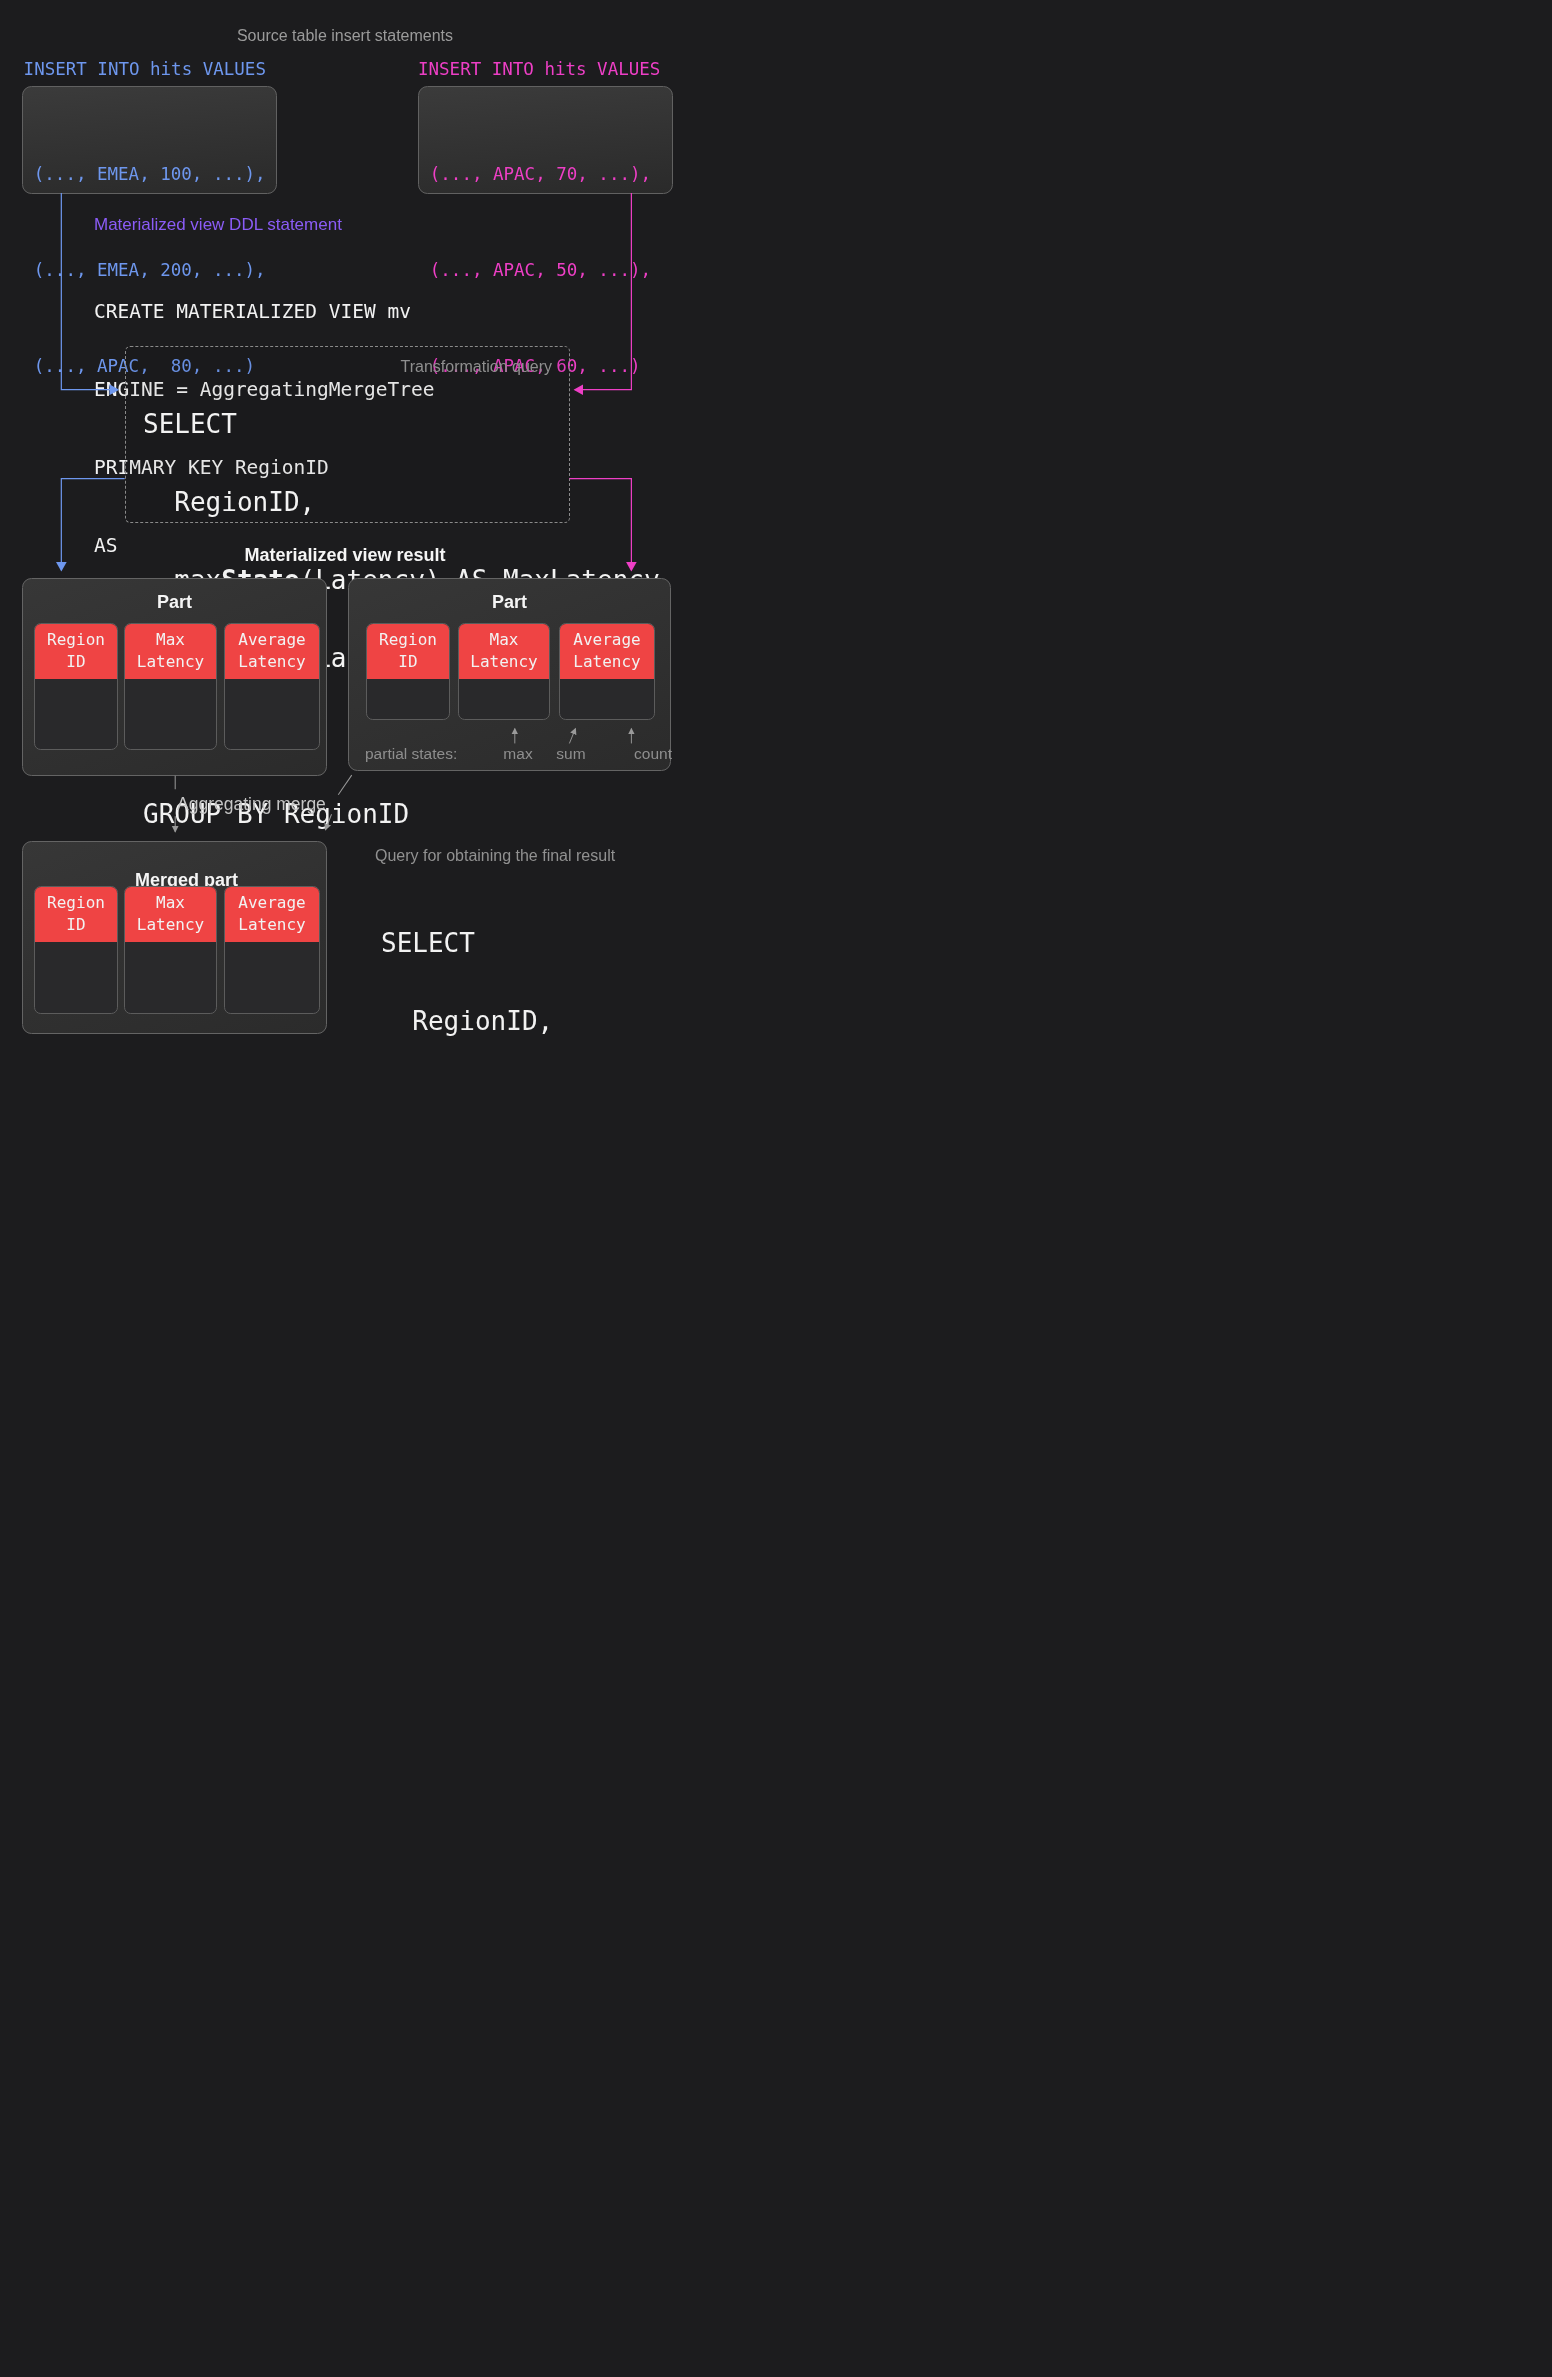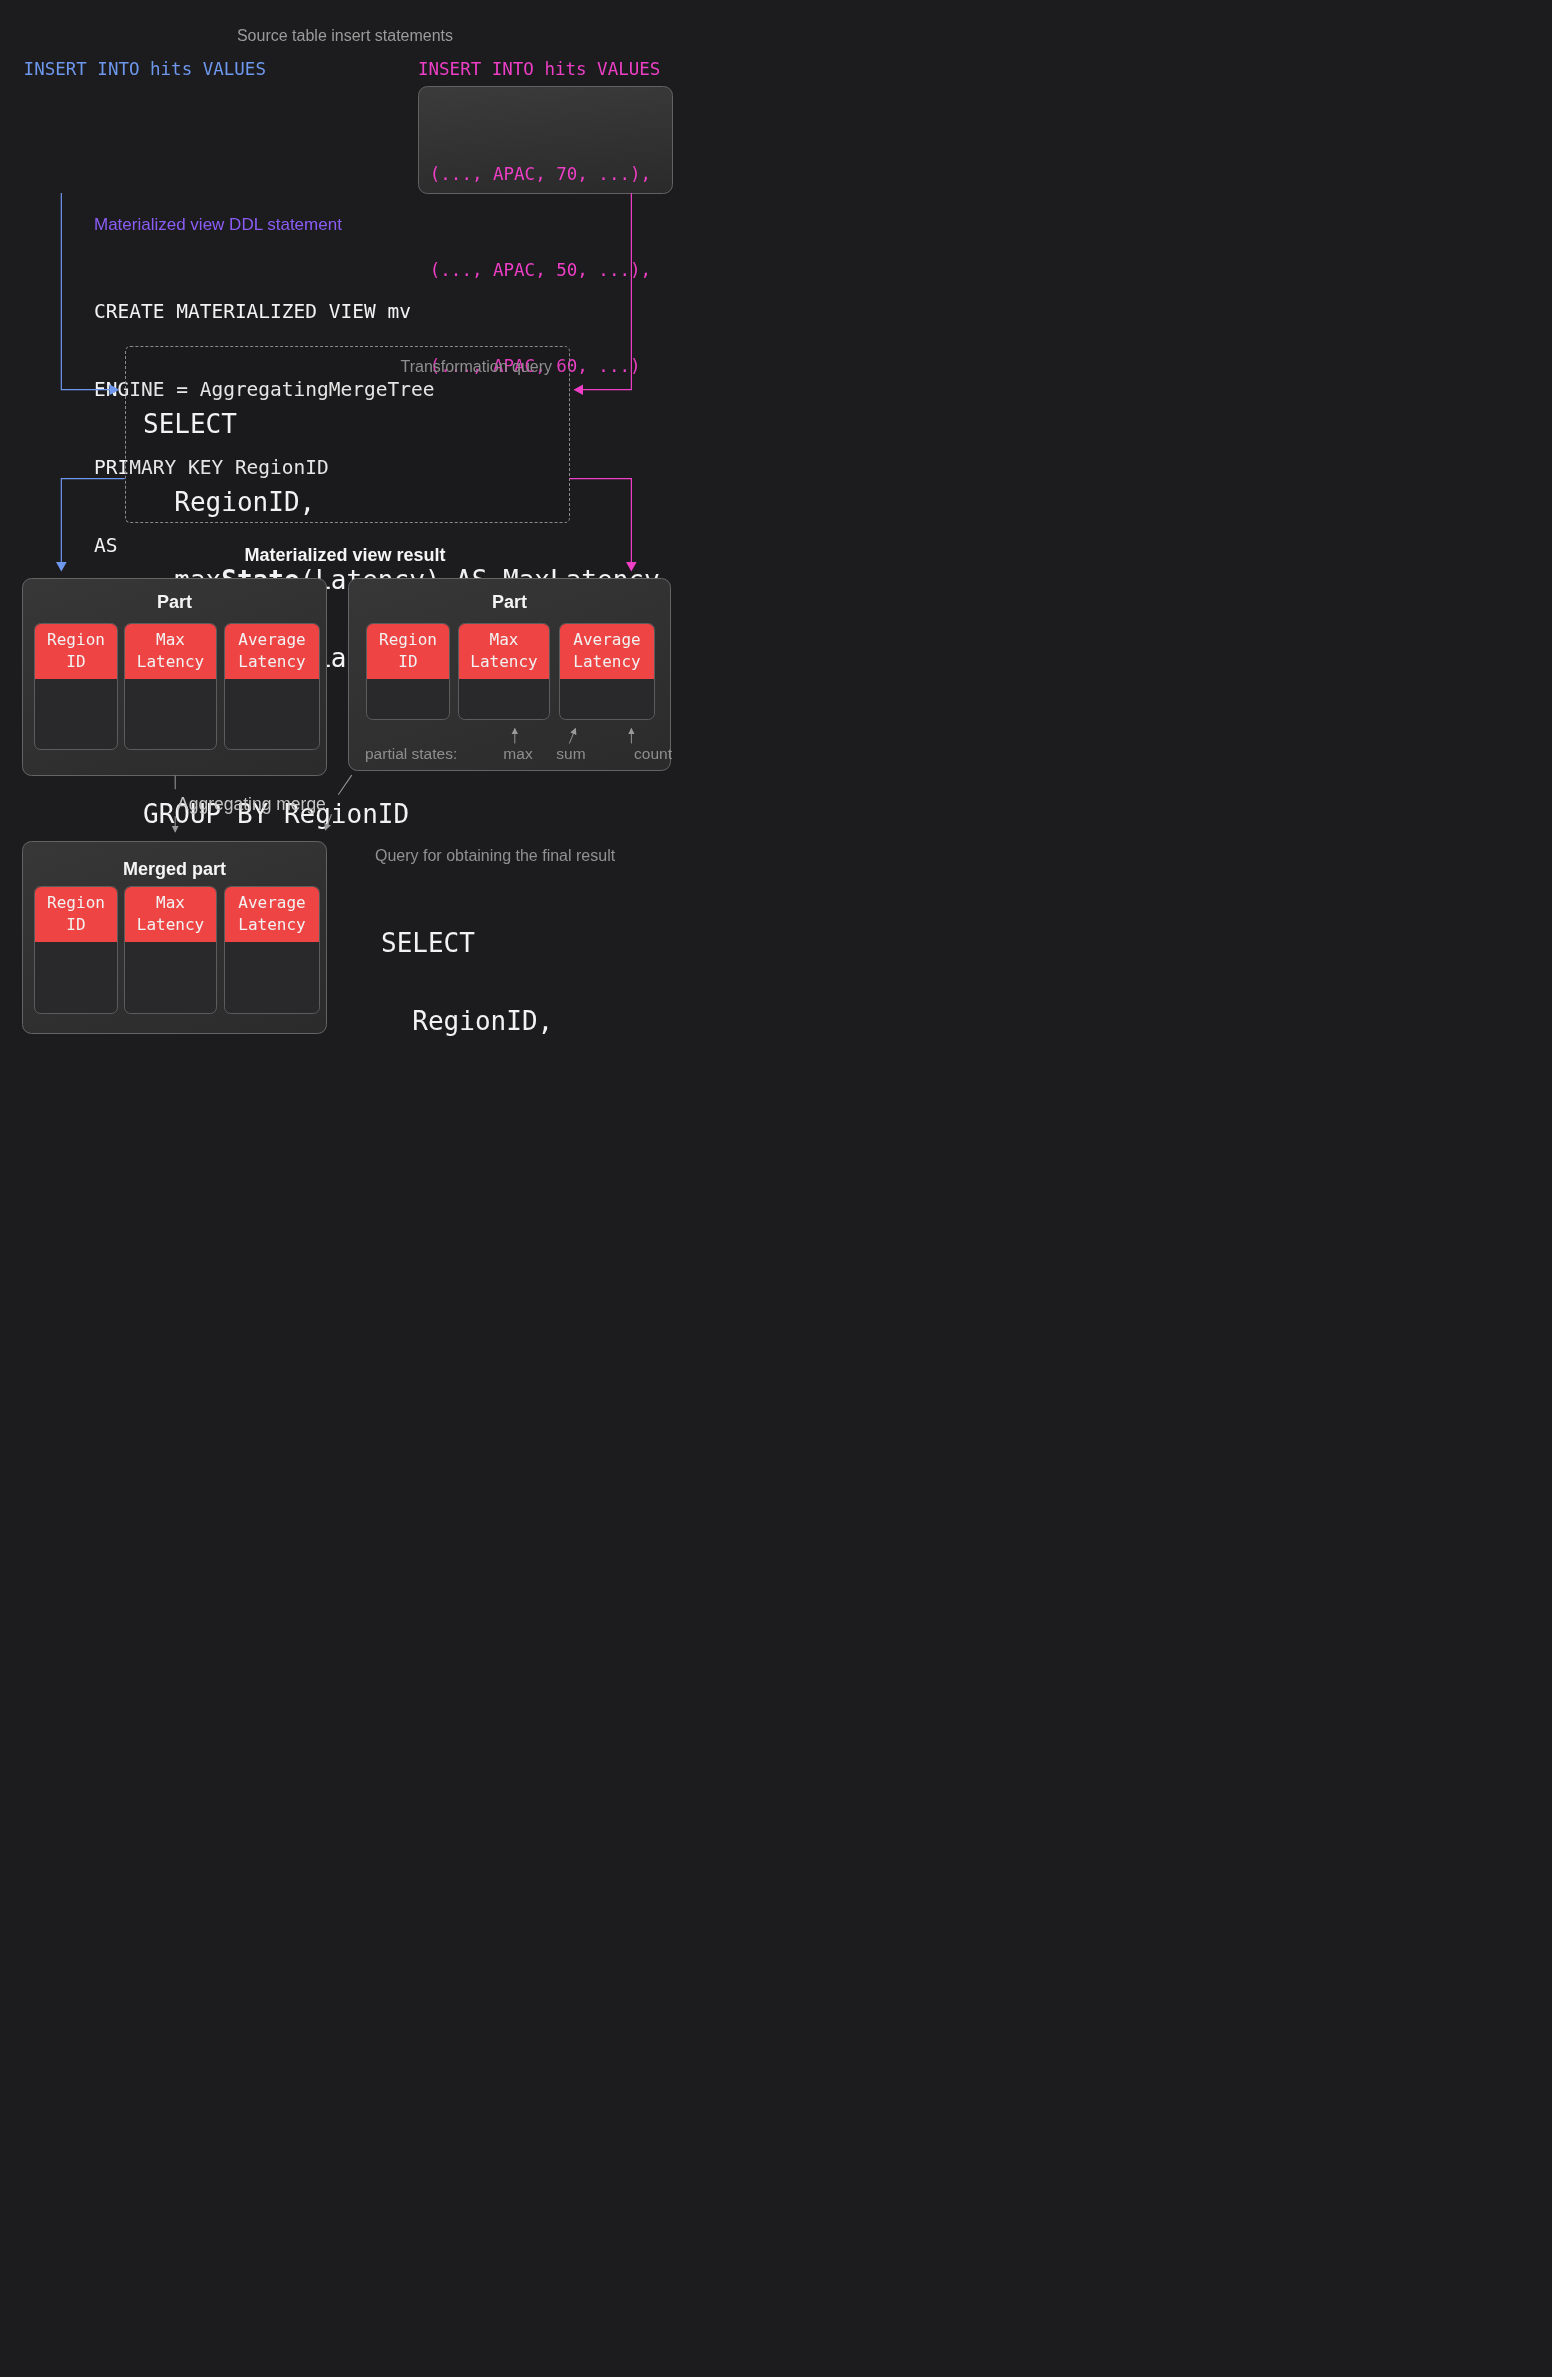--- a/index.html
+++ b/index.html
@@ -41,20 +41,27 @@
 </head>
 <body>
 
 <div id="page">
 
   <div class="abs gray-label" style="left:0;top:27px;width:690px;text-align:center;font-size:16px;color:#9b9b9b;">Source table insert statements</div>
 
   <div class="abs ins-header blue" style="left:23.6px;top:59px;">INSERT INTO hits VALUES</div>
   <div class="abs ins-header pink" style="left:418px;top:59px;">INSERT INTO hits VALUES</div>
 
+  <div class="abs ins-box" style="left:22px;top:86px;width:253px;height:106px;">
+    <div class="ins-rows blue" style="padding:6.7px 0 0 10.8px;">
+      <div>(..., EMEA, 100, ...),</div>
+      <div>(..., EMEA, 200, ...),</div>
+      <div>(..., APAC,  80, ...)</div>
+    </div>
+  </div>
 
   <div class="abs ins-box" style="left:418px;top:86px;width:253px;height:106px;">
     <div class="ins-rows pink" style="padding:6.7px 0 0 10.8px;">
       <div>(..., APAC, 70, ...),</div>
       <div>(..., APAC, 50, ...),</div>
       <div>(..., APAC, 60, ...)</div>
     </div>
   </div>
 
   <div class="abs gray-label" style="left:94px;top:215px;">Materialized view DDL statement</div>
@@ -135,21 +142,21 @@
   </div>
 
   <div class="abs partial" style="left:365px;top:745px;">partial states:</div>
   <div class="abs partial" style="left:518px;top:745px;transform:translateX(-50%);">max</div>
   <div class="abs partial" style="left:571px;top:745px;transform:translateX(-50%);">sum</div>
   <div class="abs partial" style="left:653px;top:745px;transform:translateX(-50%);">count</div>
 
   <div class="abs merge-label" style="left:177px;top:794px;">Aggregating merge</div>
 
   <div class="abs part-box" style="left:22px;top:841px;width:303px;height:191px;">
-    <div class="abs part-title" style="top:17px;">Merged part</div>
+    <div class="abs part-title" style="top:28px;margin-left:12px;">Merged part</div>
   </div>
 
   <div class="abs col" style="left:34px;top:886px;width:82px;height:126px;">
     <div class="col-header" style="height:55px;">Region
 ID</div>
     <div class="col-vals center" style="padding-top:10px;color:#f2f2f2;">
       
       
     </div>
   </div>

